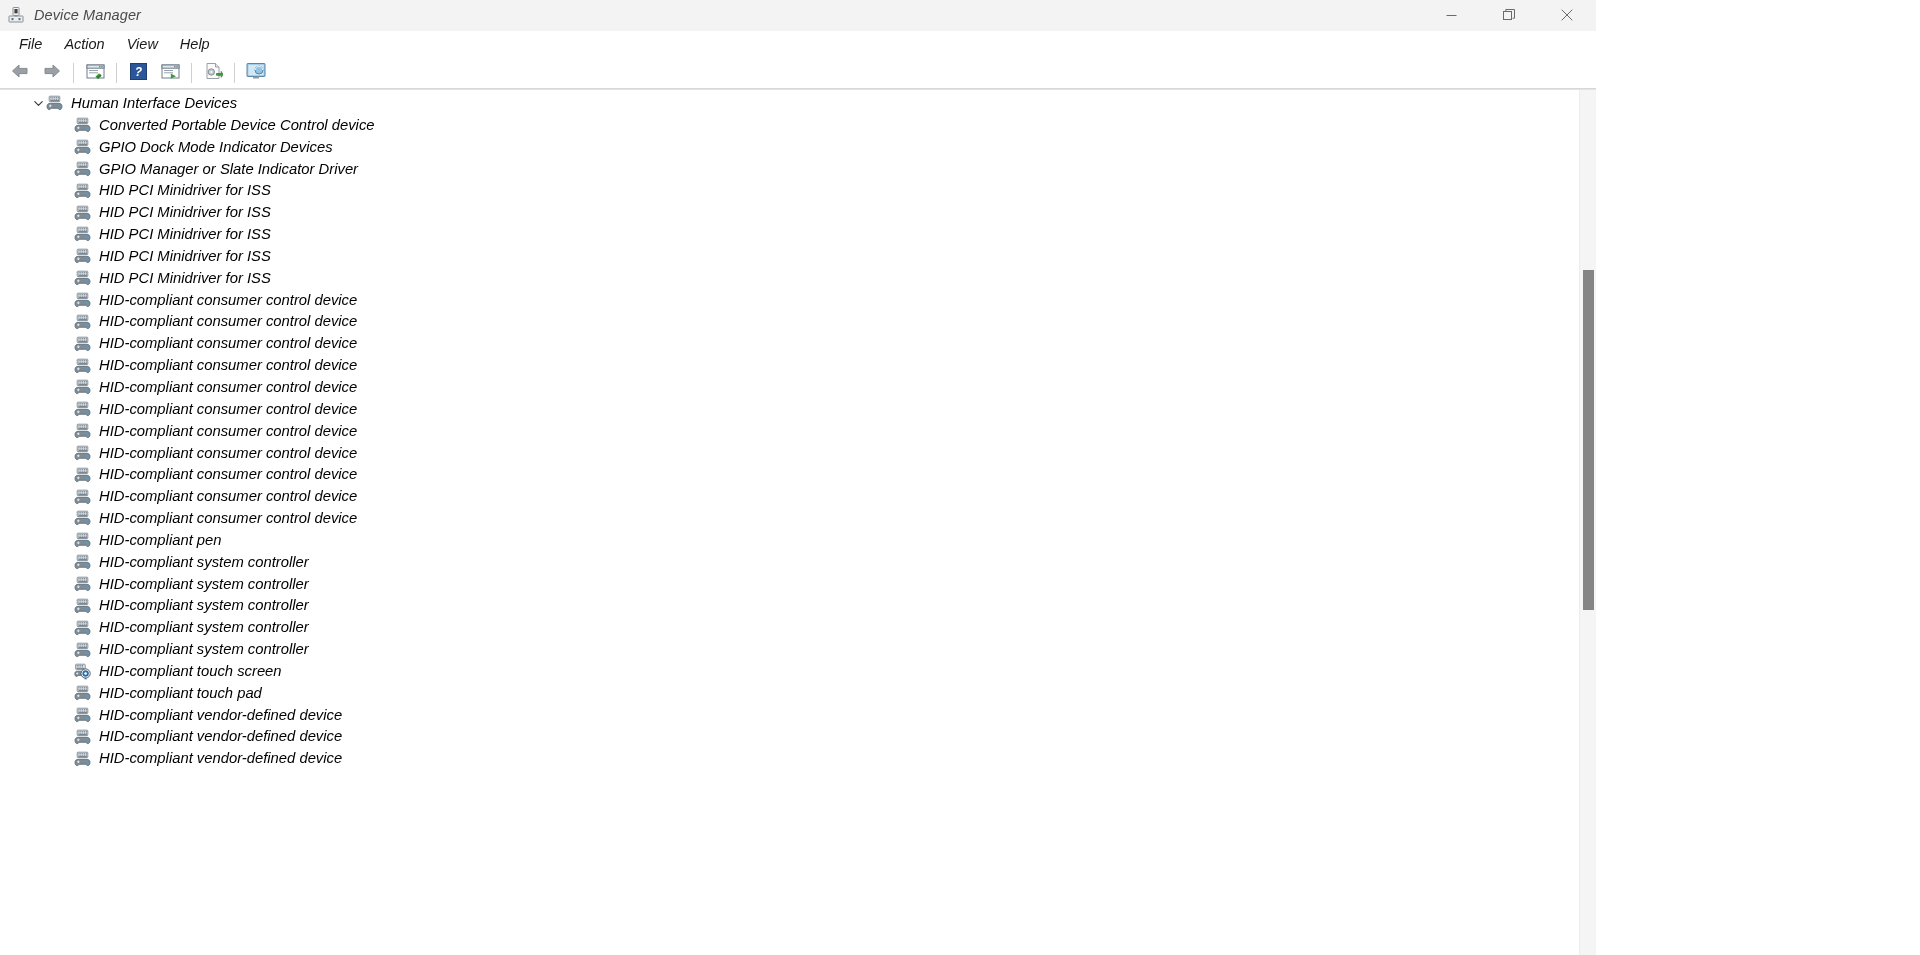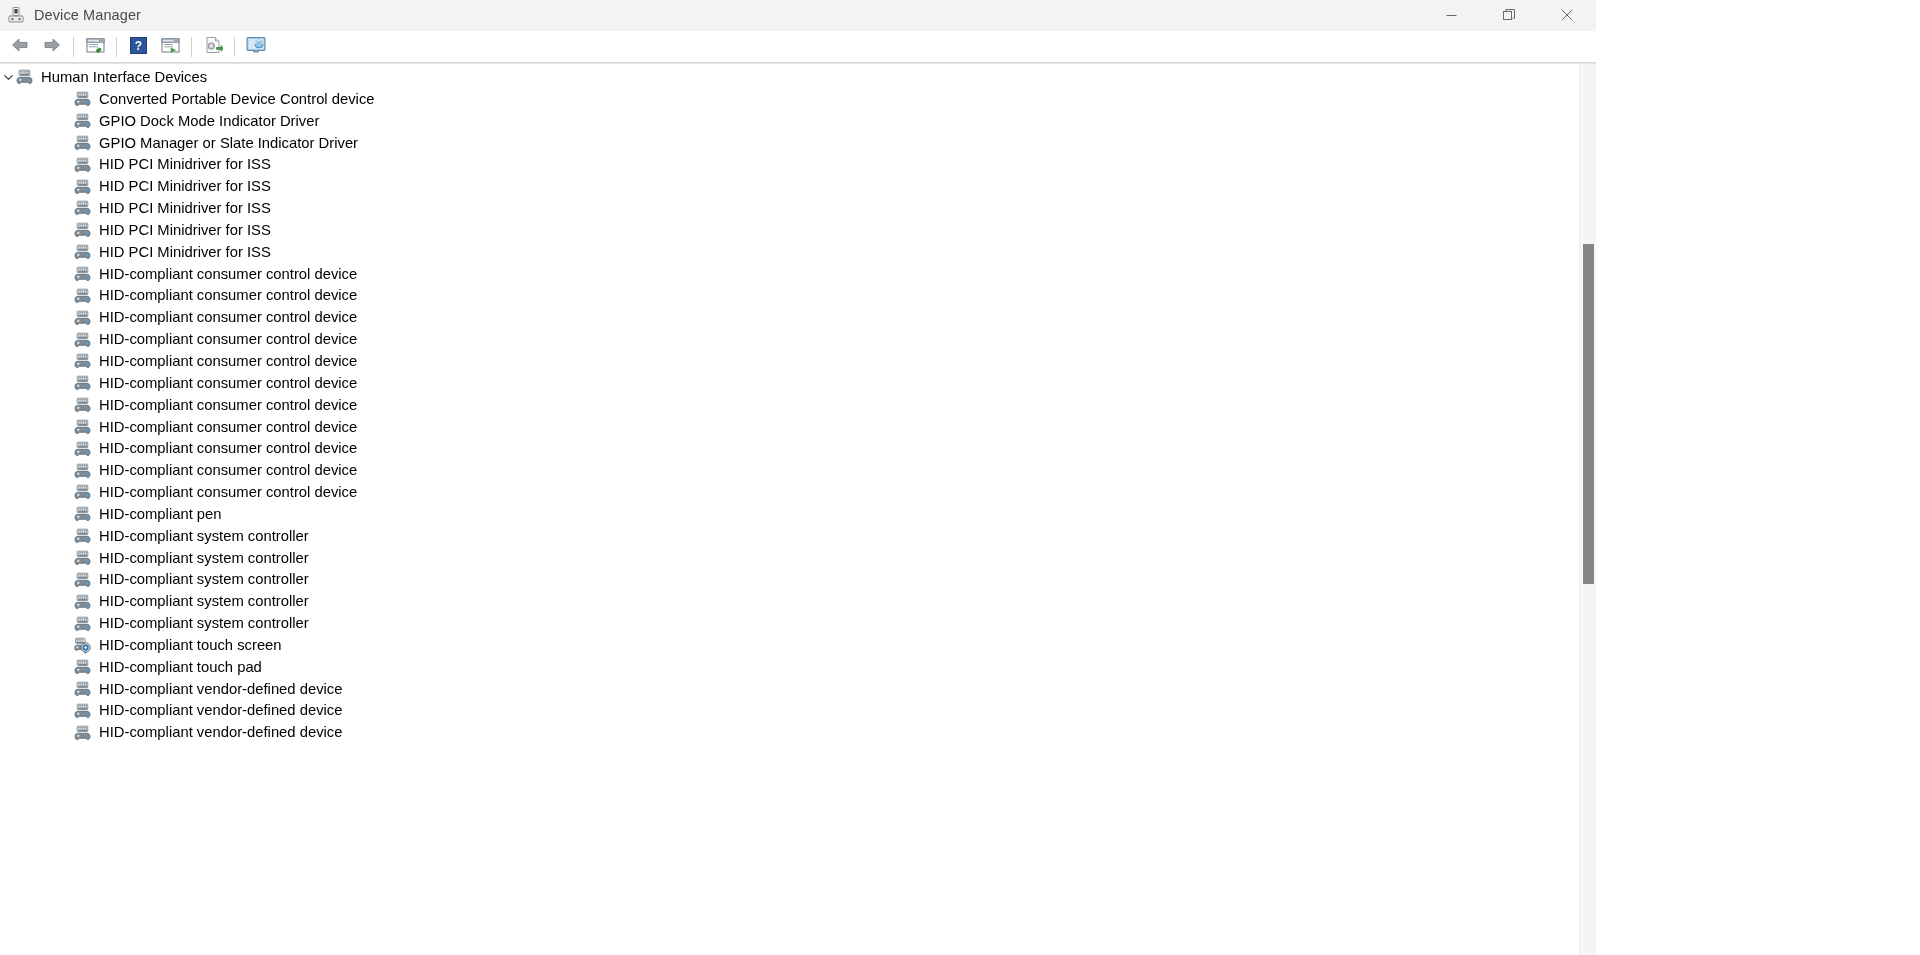--- a/index.html
+++ b/index.html
@@ -7,21 +7,21 @@
     width: 1920px; height: 955px;
     overflow: hidden;
     background: #ffffff;
     font-family: "Liberation Sans", sans-serif;
     -webkit-font-smoothing: antialiased;
   }
   #app {
     position: relative;
     width: 1596px; height: 955px;
     background: #ffffff;
-    display: flex; flex-direction: column;
+    display: flex; flex-direction: column; font-style: italic;
   }
 
   
   .titlebar {
     height: 30px; min-height: 30px;
     background: #f3f3f3;
     display: flex; align-items: center;
     position: relative;
     border-bottom: 1px solid #f3f3f3;
   }
@@ -99,21 +99,21 @@
     display: flex; align-items: center;
     white-space: nowrap;
     font-size: 14.8px;
     color: #000000;
   }
   .tree-row .chev {
     width: 16px; height: 16px;
     display: flex; align-items: center; justify-content: center;
     flex: 0 0 auto;
   }
-  .tree-row.root { }
+  .tree-row.root { padding-left: 30px; }
   .tree-row.child { padding-left: 74px; }
   .node-icon {
     width: 17px; height: 17px;
     flex: 0 0 auto;
     margin-right: 8px;
     position: relative;
   }
   .node-label { line-height: 1; padding-bottom: 1px; }
 
   
@@ -163,20 +163,26 @@
       </div>
       <div class="win-btn close">
         <svg width="12" height="12" viewBox="0 0 12 12">
           <line x1="0.7" y1="0.7" x2="11.3" y2="11.3" stroke="currentColor" stroke-width="1"></line>
           <line x1="11.3" y1="0.7" x2="0.7" y2="11.3" stroke="currentColor" stroke-width="1"></line>
         </svg>
       </div>
     </div>
   </div>
 
+  <div class="menubar">
+    <div class="menu-item">File</div>
+    <div class="menu-item">Action</div>
+    <div class="menu-item">View</div>
+    <div class="menu-item">Help</div>
+  </div>
 
   <div class="toolbar">
 
     <div class="tb-btn">
       <span>
         <svg width="20" height="18" viewBox="0 0 20 18">
           <path d="M9 3 L2.5 9 L9 15 V11.6 H17 V6.4 H9 Z" fill="#9aa0a6" stroke="#7d8388" stroke-width="0.9" stroke-linejoin="round"></path>
         </svg>
       </span>
     </div>
@@ -340,21 +346,21 @@
       <rect x="11.9" y="3.7" width="1.1" height="1"></rect>
       <rect x="4.3" y="5.1" width="8.7" height="1"></rect>
     </g>
     <path d="M4.1 8.3 C2.2 8.3 1 9.6 1 11.4 C1 13.3 1.9 14.6 3.2 14.6 C4.1 14.6 4.6 14 5.2 13.3
              H11.8 C12.4 14 12.9 14.6 13.8 14.6 C15.1 14.6 16 13.3 16 11.4 C16 9.6 14.8 8.3 12.9 8.3 Z" fill="#7f8c96" stroke="#5c6870" stroke-width="0.8" stroke-linejoin="round"></path>
     <rect x="3" y="10.4" width="2.6" height="0.9" fill="#e9eef2"></rect>
     <rect x="3.85" y="9.55" width="0.9" height="2.6" fill="#e9eef2"></rect>
     <circle cx="12.7" cy="10.5" r="0.85" fill="#4f9fd4"></circle>
     <circle cx="14.1" cy="11.7" r="0.85" fill="#4f9fd4"></circle>
   </svg></span>
-            <span class="node-label">GPIO Dock Mode Indicator Driver</span>
+            <span class="node-label">GPIO Dock Mode Indicator Devices</span>
           </div>
           <div class="tree-row child">
             <span class="node-icon"><svg id="tpl-hid-device-icon" width="17" height="17" viewBox="0 0 17 17">
     <rect x="3.2" y="1.2" width="10.6" height="5.4" rx="0.7" fill="#e9eef2" stroke="#6e7b85" stroke-width="0.8"></rect>
     <g fill="#6e7b85">
       <rect x="4.3" y="2.2" width="1.3" height="1"></rect>
                   <rect x="6.2" y="2.2" width="1.3" height="1"></rect>
       <rect x="8.1" y="2.2" width="1.3" height="1"></rect>
                   <rect x="10" y="2.2" width="1.3" height="1"></rect>
       <rect x="11.9" y="2.2" width="1.1" height="1"></rect>

